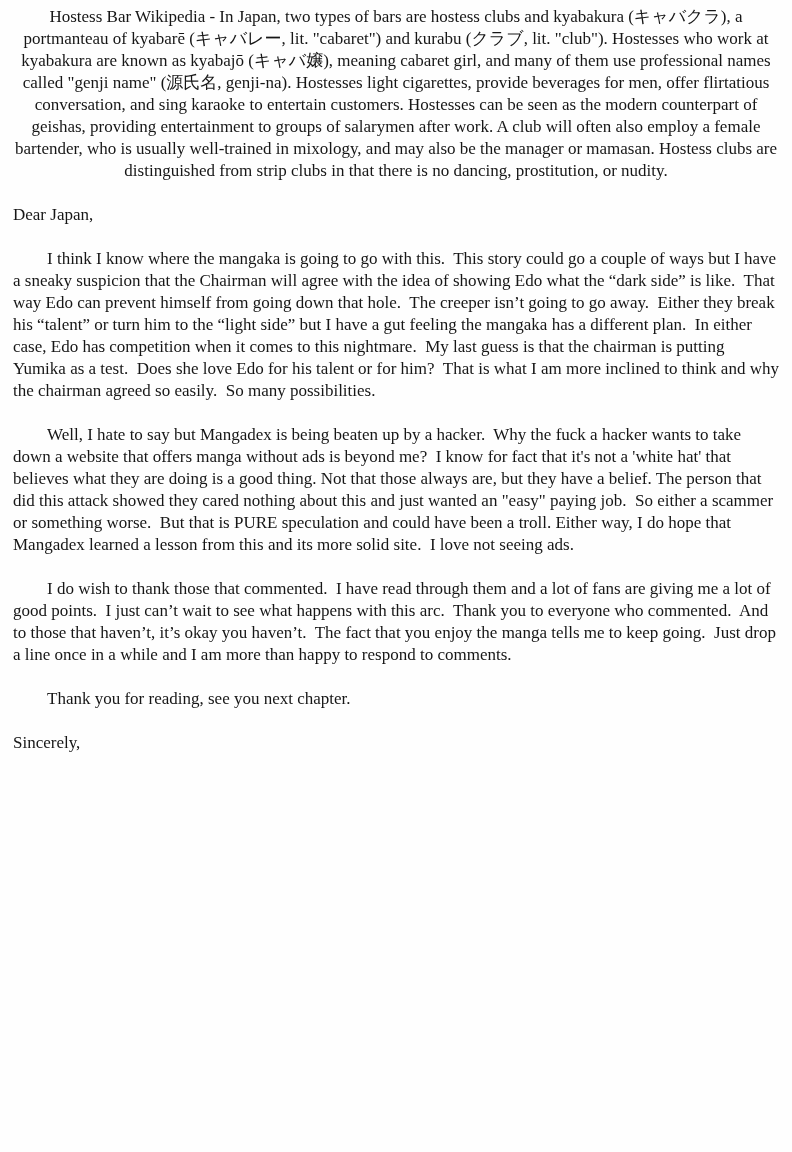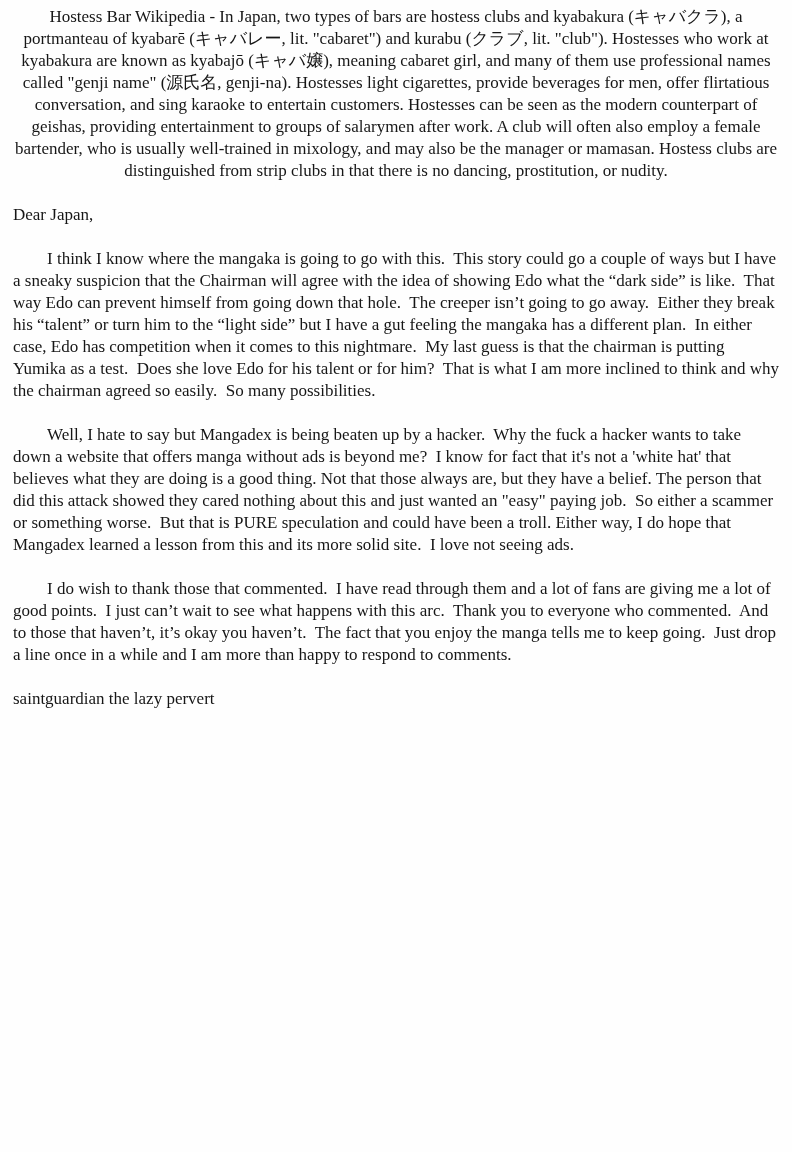--- a/index.html
+++ b/index.html
@@ -47,16 +47,17 @@
   <p class="intro">Hostess Bar Wikipedia - In Japan, two types of bars are hostess clubs and kyabakura (キャバクラ), a portmanteau of kyabarē (キャバレー, lit. "cabaret") and kurabu (クラブ, lit. "club"). Hostesses who work at kyabakura are known as kyabajō (キャバ嬢), meaning cabaret girl, and many of them use professional names called "genji name" (源氏名, genji-na). Hostesses light cigarettes, provide beverages for men, offer flirtatious conversation, and sing karaoke to entertain customers. Hostesses can be seen as the modern counterpart of geishas, providing entertainment to groups of salarymen after work. A club will often also employ a female bartender, who is usually well-trained in mixology, and may also be the manager or mamasan. Hostess clubs are distinguished from strip clubs in that there is no dancing, prostitution, or nudity.</p>
 
   <p class="salutation">Dear Japan,</p>
 
   <p class="body-para">I think I know where the mangaka is going to go with this.  This story could go a couple of ways but I have a sneaky suspicion that the Chairman will agree with the idea of showing Edo what the “dark side” is like.  That way Edo can prevent himself from going down that hole.  The creeper isn’t going to go away.  Either they break his “talent” or turn him to the “light side” but I have a gut feeling the mangaka has a different plan.  In either case, Edo has competition when it comes to this nightmare.  My last guess is that the chairman is putting Yumika as a test.  Does she love Edo for his talent or for him?  That is what I am more inclined to think and why the chairman agreed so easily.  So many possibilities.</p>
 
   <p class="body-para">Well, I hate to say but Mangadex is being beaten up by a hacker.  Why the fuck a hacker wants to take down a website that offers manga without ads is beyond me?  I know for fact that it's not a 'white hat' that believes what they are doing is a good thing. Not that those always are, but they have a belief. The person that did this attack showed they cared nothing about this and just wanted an "easy" paying job.  So either a scammer or something worse.  But that is PURE speculation and could have been a troll. Either way, I do hope that Mangadex learned a lesson from this and its more solid site.  I love not seeing ads.</p>
 
   <p class="body-para">I do wish to thank those that commented.  I have read through them and a lot of fans are giving me a lot of good points.  I just can’t wait to see what happens with this arc.  Thank you to everyone who commented.  And to those that haven’t, it’s okay you haven’t.  The fact that you enjoy the manga tells me to keep going.  Just drop a line once in a while and I am more than happy to respond to comments.</p>
 
+  <p class="thanks">Thank you for reading, see you next chapter.</p>
 
+  <p class="closing">Sincerely,</p>
 
-  <p class="signature">saintguardian the lazy pervert</p>
 </div>
 
 </body></html>

